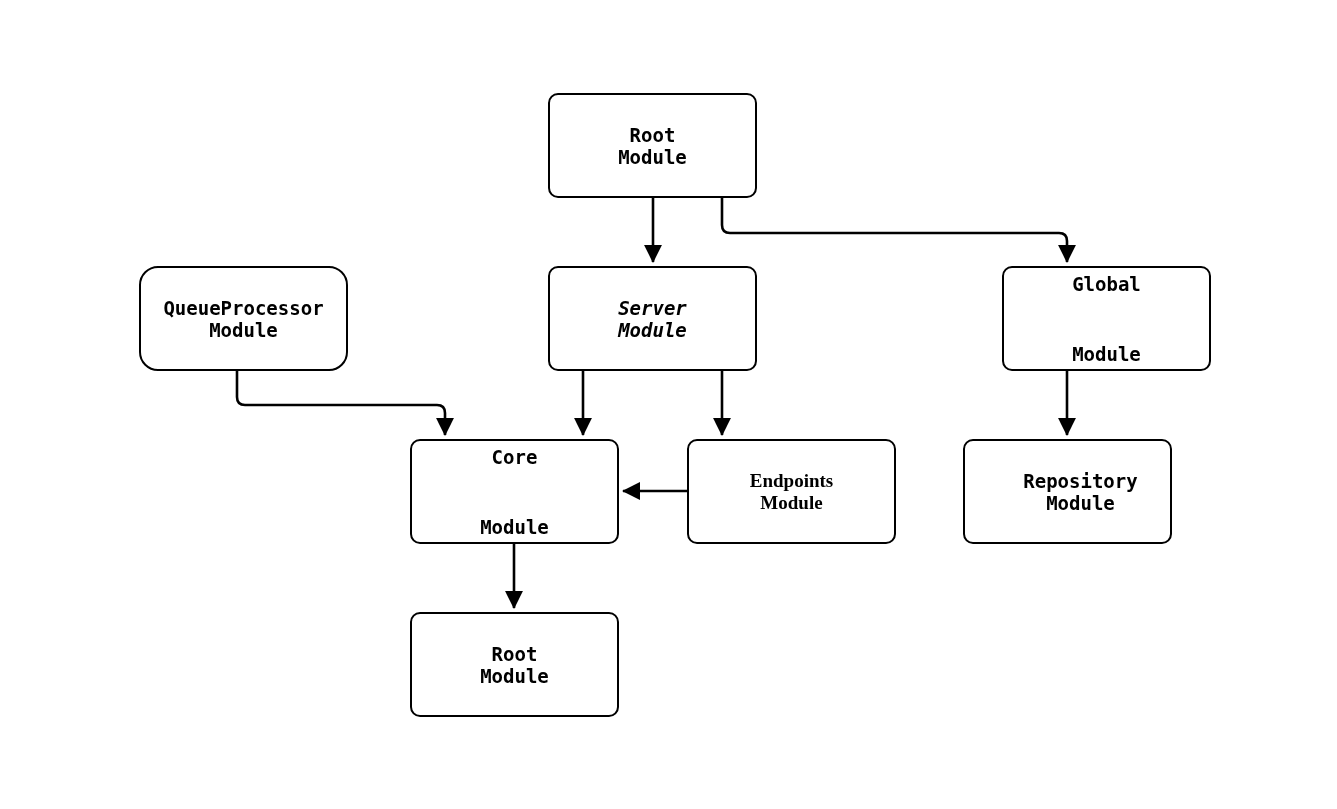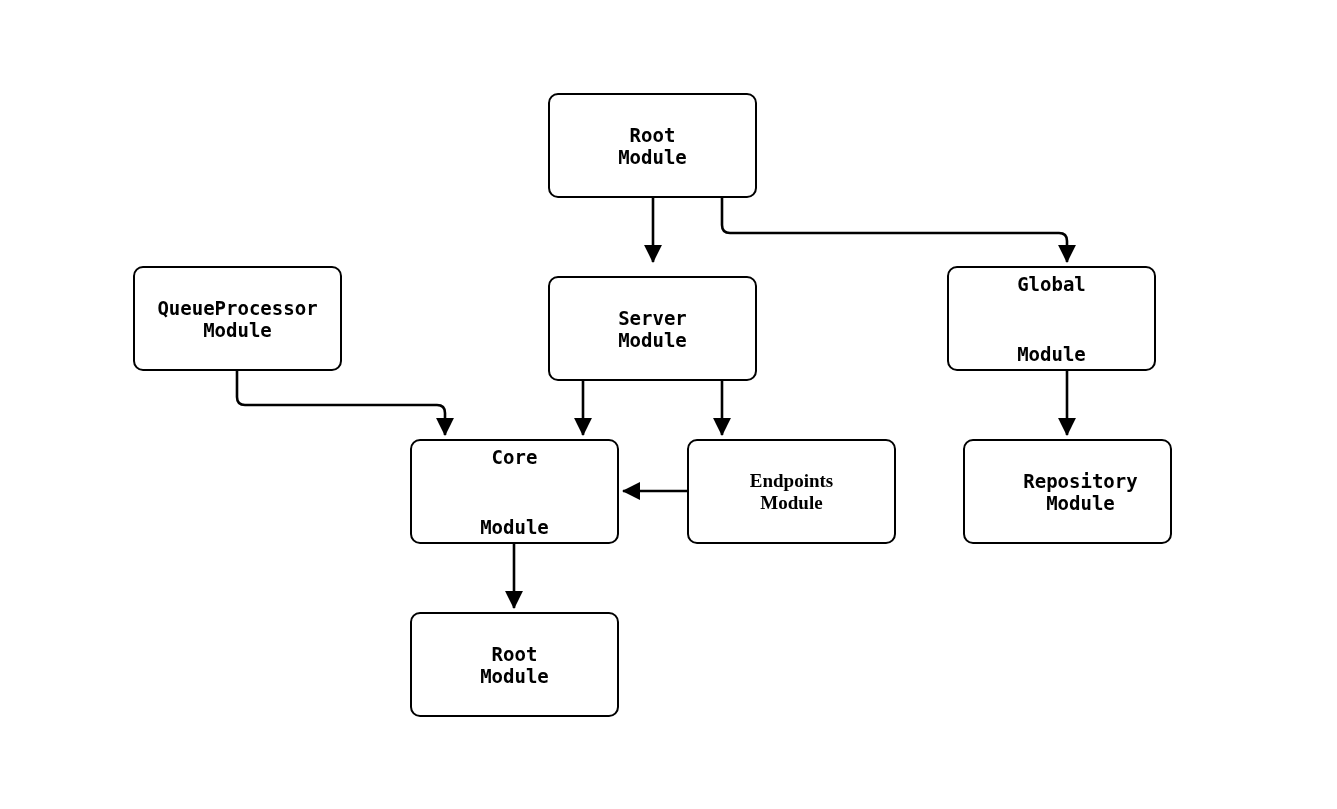--- a/index.html
+++ b/index.html
@@ -79,31 +79,31 @@
     <path class="edge" d="M514,544 V608" marker-end="url(#arrow)"></path>
 
     <path class="edge" d="M1067,371 V435" marker-end="url(#arrow)"></path>
   </svg>
 
   <div class="node" style="left:548px; top:93px;">
     <span class="line">Root</span>
     <span class="line">Module</span>
   </div>
 
-  <div class="node" style="left:133px; top:266px;">
+  <div class="node" style="left:139px; top:266px;border-radius:19px;">
     <span class="line">QueueProcessor</span>
     <span class="line">Module</span>
   </div>
 
-  <div class="node" style="left:548px; top:276px;">
+  <div class="node" style="left:548px; top:266px;font-style:italic;">
     <span class="line">Server</span>
     <span class="line">Module</span>
   </div>
 
-  <div class="node" style="left:947px; top:266px;gap:48px;">
+  <div class="node" style="left:1002px; top:266px;gap:48px;">
     <span class="line">Global</span>
     <span class="line">Module</span>
   </div>
 
   <div class="node" style="left:410px; top:439px;gap:48px;">
     <span class="line">Core</span>
     <span class="line">Module</span>
   </div>
 
   <div class="node" style="left:687px; top:439px;font-family:Liberation Serif, serif;">

